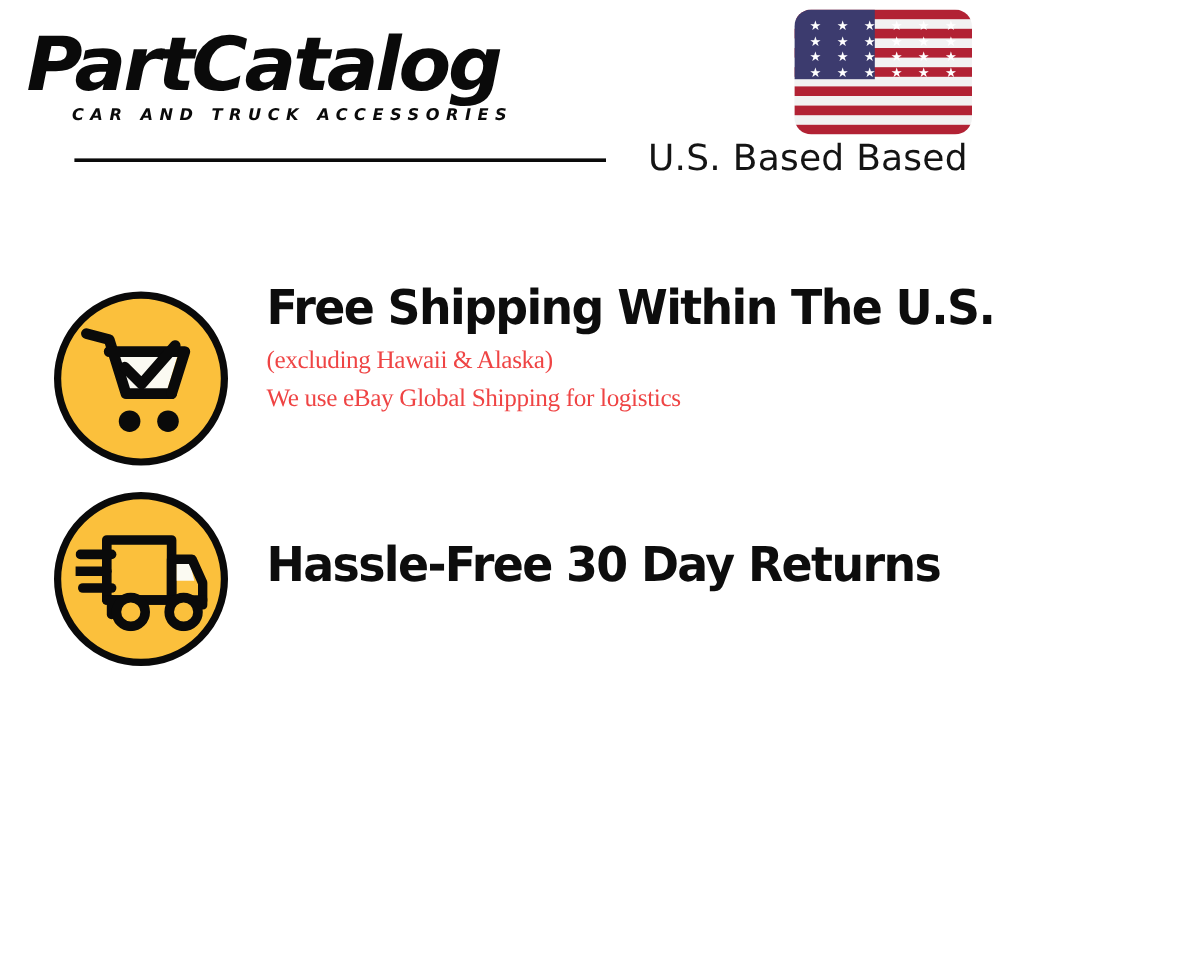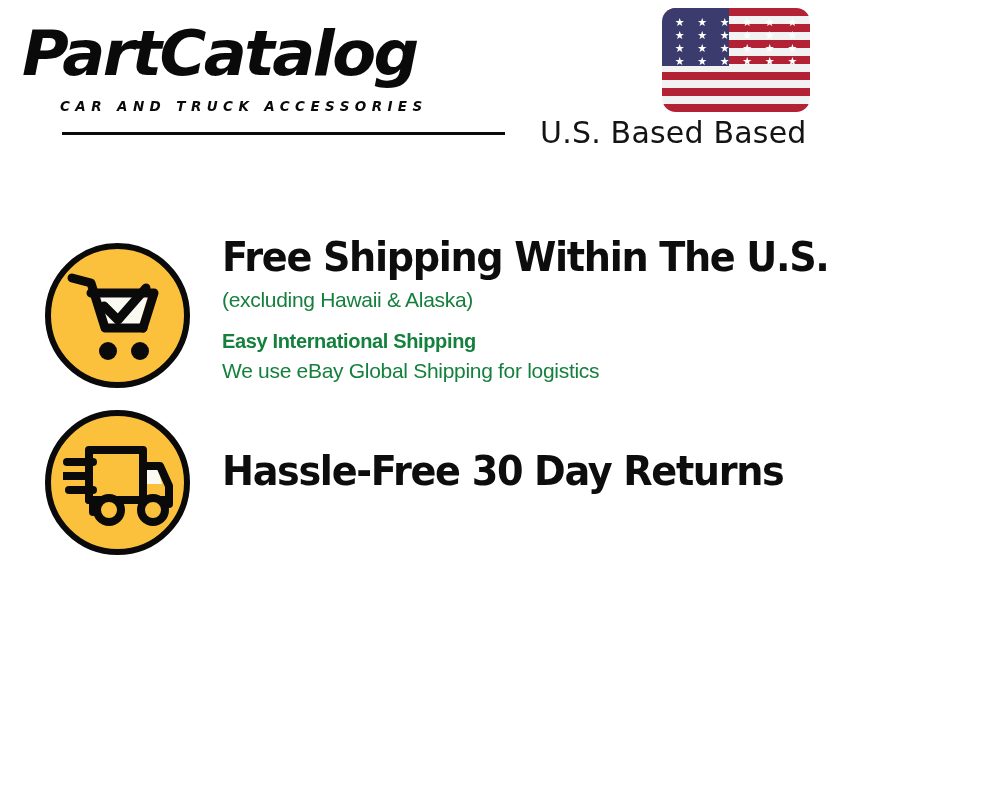--- a/index.html
+++ b/index.html
@@ -46,21 +46,21 @@
   }
   #brand-tagline {
     font-family: "DejaVu Sans", sans-serif;
     font-weight: bold;
     font-style: italic;
     font-size: 13.5px;
     letter-spacing: 5.4px;
     color: #0a0a0a;
     white-space: nowrap;
     margin-left: 38px;
-    margin-top: 12px;
+    margin-top: 2px;
   }
   #logo-rule {
     position: absolute;
     left: 40px;
     top: 110px;
     width: 443px;
     height: 3px;
     background: #0a0a0a;
   }
 
@@ -175,26 +175,26 @@
     font-weight: bold;
     font-size: 40px;
     line-height: 48px;
     letter-spacing: -1.4px;
     color: #0d0d0d;
     white-space: nowrap;
     transform: scaleX(0.955);
     transform-origin: left center;
   }
   .subline {
-    font-family: Liberation Sans, sans-serif;
+    font-family: Liberation Serif, serif;
     font-weight: 400;
     font-size: 21px;
     line-height: 30px;
     letter-spacing: -0.3px;
-    color: #15803d;
+    color: #ef4444;
     white-space: nowrap;
     margin-top: 4px;
   }
   .subline.strong {
     font-weight: bold;
     font-size: 20px;
     line-height: 28px;
     letter-spacing: -0.35px;
     margin-top: 12px;
   }
@@ -274,21 +274,20 @@
 
         <path d="M40 40 L54 54 L82 22" fill="none" stroke="#0a0a0a" stroke-width="9" stroke-linecap="round" stroke-linejoin="round"></path>
 
         <circle cx="44" cy="85" r="9" fill="#0a0a0a"></circle>
         <circle cx="76" cy="85" r="9" fill="#0a0a0a"></circle>
       </svg>
     </div>
     <div class="benefit-text">
       <div class="headline">Free Shipping Within The U.S.</div>
       <div class="subline">(excluding Hawaii &amp; Alaska)</div>
-      <div class="subline strong">Easy International Shipping</div>
       <div class="subline plain2">We use eBay Global Shipping for logistics</div>
     </div>
   </div>
 
   <div class="benefit-row" id="row-returns">
     <div class="benefit-icon">
       <svg width="110" height="86" viewBox="0 0 110 86" aria-hidden="true">
 
         <path d="M4 22 H30" stroke="#0a0a0a" stroke-width="8" stroke-linecap="round"></path>
         <path d="M0 36 H26" stroke="#0a0a0a" stroke-width="8" stroke-linecap="round"></path>

